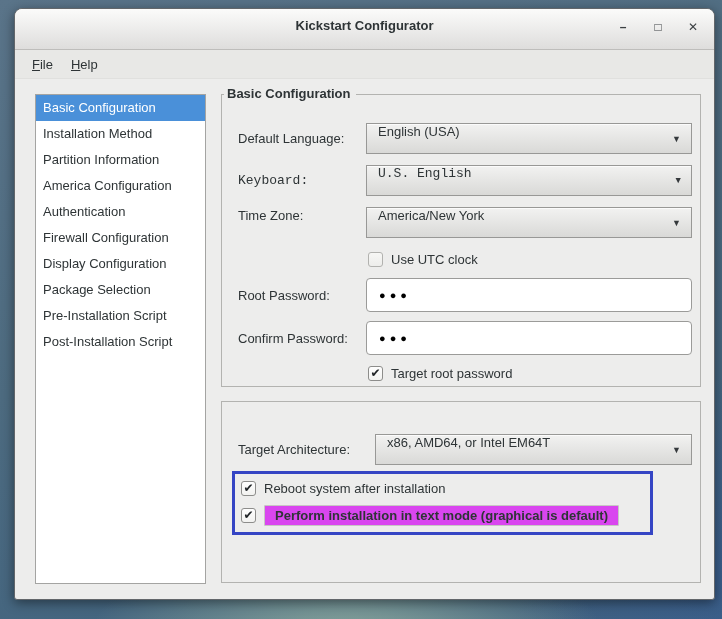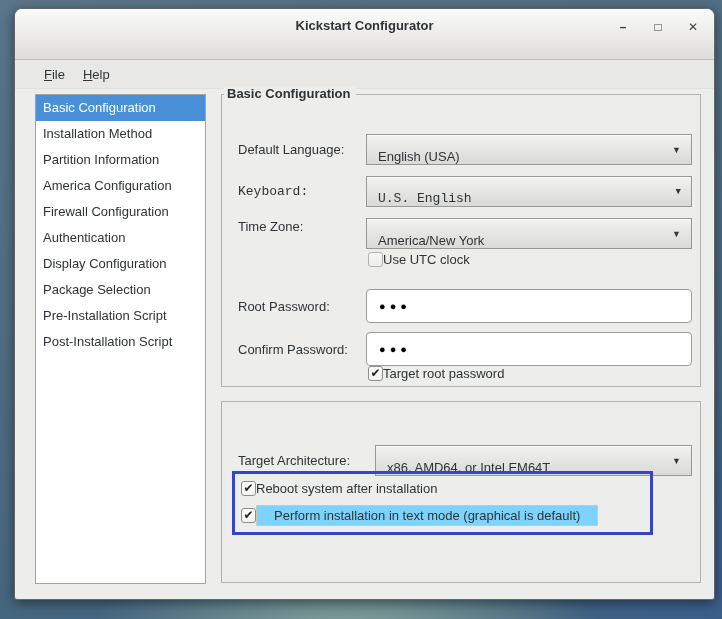--- a/index.html
+++ b/index.html
@@ -15,21 +15,21 @@
   }
 
   .window {
     position:absolute; left:14px; top:8px; width:701px; height:592px;
     background:#ededec; border:1px solid #62666a;
     border-radius:8px 8px 3px 3px;
     box-shadow:0 3px 12px rgba(0,0,0,0.45);
   }
 
   .titlebar {
-    position:relative; height:51px;
+    position:relative; height:41px;
     background:linear-gradient(#fbfbfa, #dedddc);
     border-bottom:1px solid #bebdbb;
     border-radius:7px 7px 0 0;
   }
   .titlebar .title {
     text-align:center; line-height:34px;
     font-weight:bold; font-size:13px; color:#2e3436;
   }
   .win-controls {
     position:absolute; right:14px; top:0; height:35px;
@@ -37,21 +37,21 @@
   }
   .win-btn {
     width:14px; height:14px; display:flex; align-items:center; justify-content:center;
     font-size:12px; color:#3b3f42; cursor:default;
   }
   .win-btn.min { font-weight:bold; letter-spacing:0; }
 
   .menubar {
     height:29px; background:#e8e8e6;
     display:flex; align-items:center; gap:0;
-    padding-left:20px; font-size:13px;
+    padding-left:8px; font-size:13px;
     border-bottom:1px solid #e0e0de;
   }
   .menu-item { display:inline-block; padding:4px 9px; }
   .menu-item::first-letter { text-decoration:underline; }
 
   .content { position:absolute; top:64px; left:0; right:0; bottom:0; }
 
   .sidebar {
     position:absolute; left:20px; top:21px; width:171px; height:490px;
     background:#ffffff; border:1px solid #a4a4a2;
@@ -66,61 +66,61 @@
     position:absolute; border:1px solid #b3b3b0;
   }
   .frame-basic { left:206px; top:21px; width:480px; height:293px; }
   .frame-adv   { left:206px; top:328px; width:480px; height:182px; }
   .frame-title {
     position:absolute; top:-9px; left:2px;
     background:#ededec; padding:0 5px 0 3px;
     font-weight:bold; font-size:13px; white-space:nowrap;
   }
 
-  .row { position:absolute; left:0; right:0;margin-top:11px; }
+  .row { position:absolute; left:0; right:0; }
   .field-label {
     position:absolute; left:16px; top:0; bottom:0;
     display:flex; align-items:center; font-size:13px; white-space:nowrap;
   }
 
   .combo {
     position:absolute; top:0; height:31px;
     background:linear-gradient(#f2f2f1, #d9d9d7);
     border:1px solid #989896; border-radius:0;
-    display:flex; align-items:flex-end;
+    display:flex; align-items:flex-start;
     padding:0 40px 0 11px; font-size:13px;
     box-shadow:inset 0 1px 0 rgba(255,255,255,0.7);
   }
   .combo .arrow {
     position:absolute; right:10px; top:50%; transform:translateY(-50%);
     font-size:9px; color:#35393c;
   }
 
   .text-input {
     position:absolute; top:0; height:34px;
     background:#ffffff; border:1px solid #9b9b99; border-radius:4px;
     display:flex; align-items:center; padding-left:12px;
   }
   .pw-dots { font-size:11px; letter-spacing:4px; font-weight:bold; color:#000; }
 
-  .checkrow { position:absolute; display:flex; align-items:center; height:18px;text-align:center; }
+  .checkrow { position:absolute; display:flex; align-items:center; gap:8px; height:18px;text-align:center; }
   .checkbox {
     width:15px; height:15px; flex:0 0 15px;
     border:1px solid #8d8d8b; border-radius:3px;
     background:linear-gradient(#fefefe,#f2f2f0);
     display:flex; align-items:center; justify-content:center;
     font-size:12px; line-height:1; color:#1f2326; font-weight:bold;
   }
   .checkbox.unchecked {
     background:linear-gradient(#f7f7f5,#ededeb); border-color:#b2b2af; color:transparent;
   }
   .checkrow .cb-label { font-size:13px; white-space:nowrap; }
   .cb-label.focus-rect {
-    border:1px solid #c7c7c4; background:#7dd3fc;
-    padding:2px 17px; border-radius:1px;
+    border:1px solid #c7c7c4; background:#d946ef;
+    padding:2px 10px; border-radius:1px;font-weight:bold;
   }
 
   .highlight-box {
     position:absolute; left:10px; top:69px; width:421px; height:64px;
     border:3px solid #3545c4;
   }
 </style>
 </head>
 <body>
 
@@ -140,22 +140,22 @@
     <span class="menu-item">Help</span>
   </div>
 
   <div class="content">
 
     <div class="sidebar">
       <div class="side-item selected">Basic Configuration</div>
       <div class="side-item">Installation Method</div>
       <div class="side-item">Partition Information</div>
       <div class="side-item">America Configuration</div>
+      <div class="side-item">Authentication</div>
       <div class="side-item">Firewall Configuration</div>
-      <div class="side-item">Authentication</div>
       <div class="side-item">Display Configuration</div>
       <div class="side-item">Package Selection</div>
       <div class="side-item">Pre-Installation Script</div>
       <div class="side-item">Post-Installation Script</div>
     </div>
 
     <div class="frame frame-basic">
       <span class="frame-title">Basic Configuration</span>
 
       <div class="row" style="top:28px; height:31px;">

